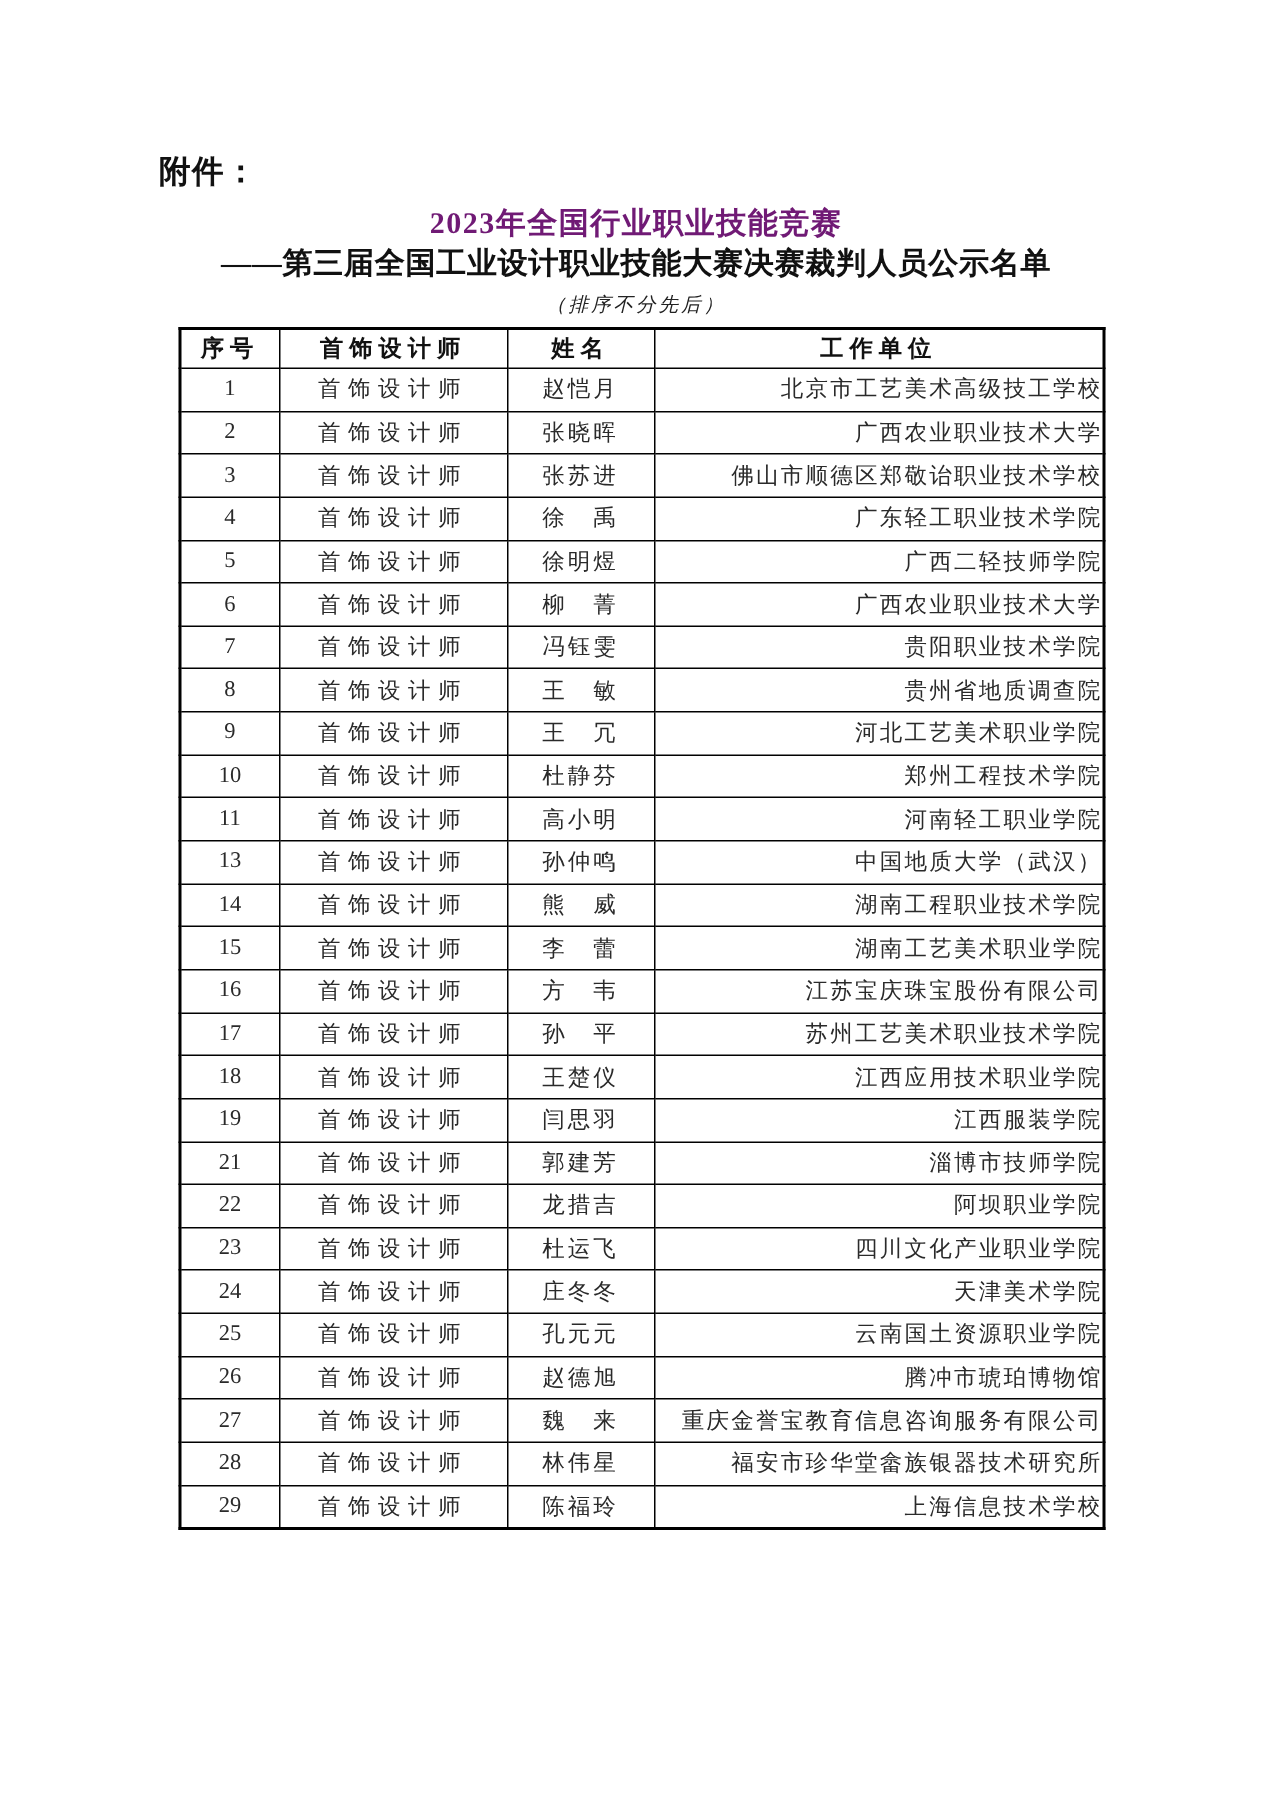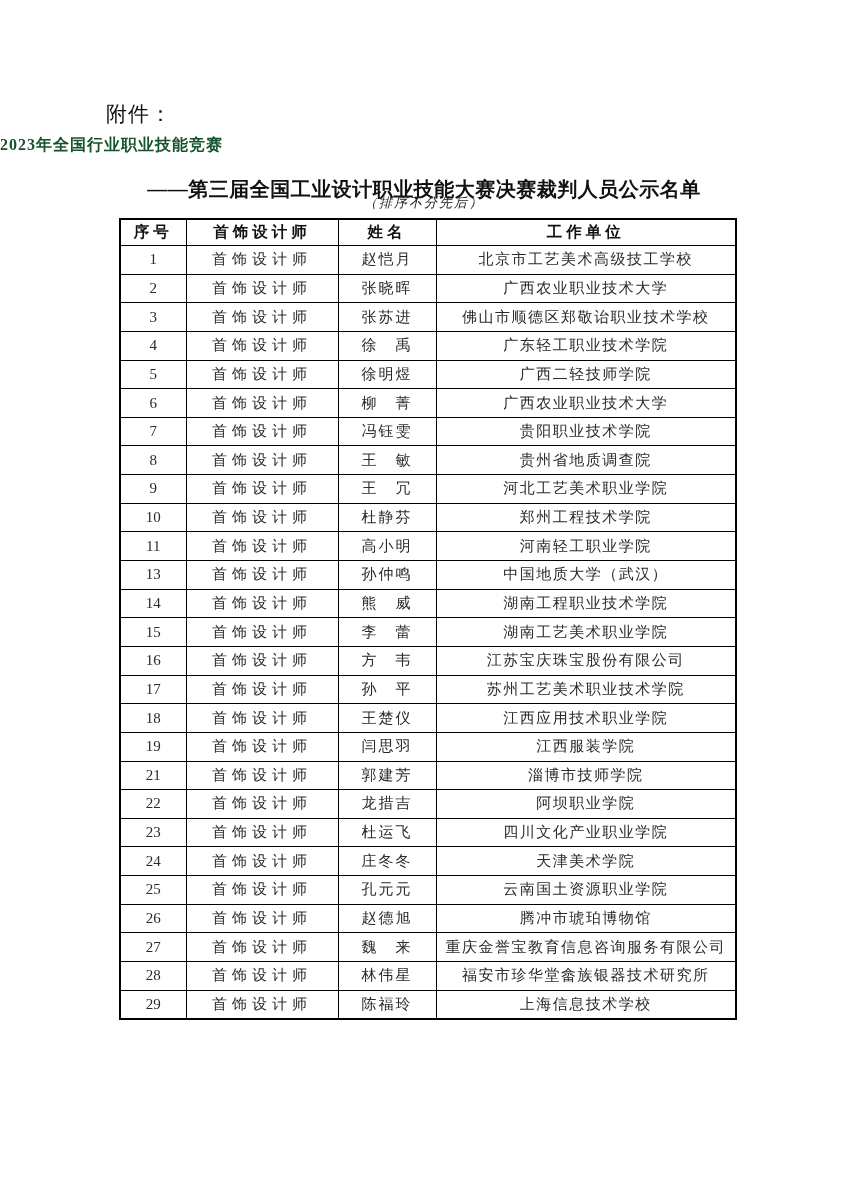--- a/index.html
+++ b/index.html
@@ -14,39 +14,39 @@
     background: #ffffff;
     color: #1a1a1a;
     font-family: "Liberation Serif", "DejaVu Serif", serif;
     overflow: hidden;
   }
   .attachment-label {
     position: absolute;
     left: 106px;
     top: 100px;
     font-size: 21px;
-    font-weight: normal;
+    font-weight: bold;
     letter-spacing: 1px;
     color: #111;
   }
   .doc-title-1 {
     position: absolute;
     left: 0;
     top: 135px;
     width: 100%;
-    text-align: left;
-    font-size: 16px;
+    text-align: center;
+    font-size: 20px;
     font-weight: bold;
     letter-spacing: 1px;
-    color: #14532d;
+    color: #701a75;
   }
   .doc-title-2 {
     position: absolute;
     left: 0;
-    top: 176px;
+    top: 162px;
     width: 100%;
     text-align: center;
     font-size: 20px;
     font-weight: bold;
     letter-spacing: 0.5px;
     color: #111;
   }
   .sort-note {
     position: absolute;
     left: 0;
@@ -94,21 +94,21 @@
   td.c1 {
     text-align: center;
     letter-spacing: 5px;
   }
   td.c2 {
     text-align: center;
     letter-spacing: 2px;
     margin-top: 26px;
   }
   td.c3 {
-    text-align: center;
+    text-align: right;
     padding-left: 5px;
     letter-spacing: 1.5px;
   }
   col.col-no   { width: 66px; }
   col.col-ev   { width: 152px; }
   col.col-name { width: 98px; }
   col.col-unit { width: 300px; }
 </style>
 </head>
 <body>

